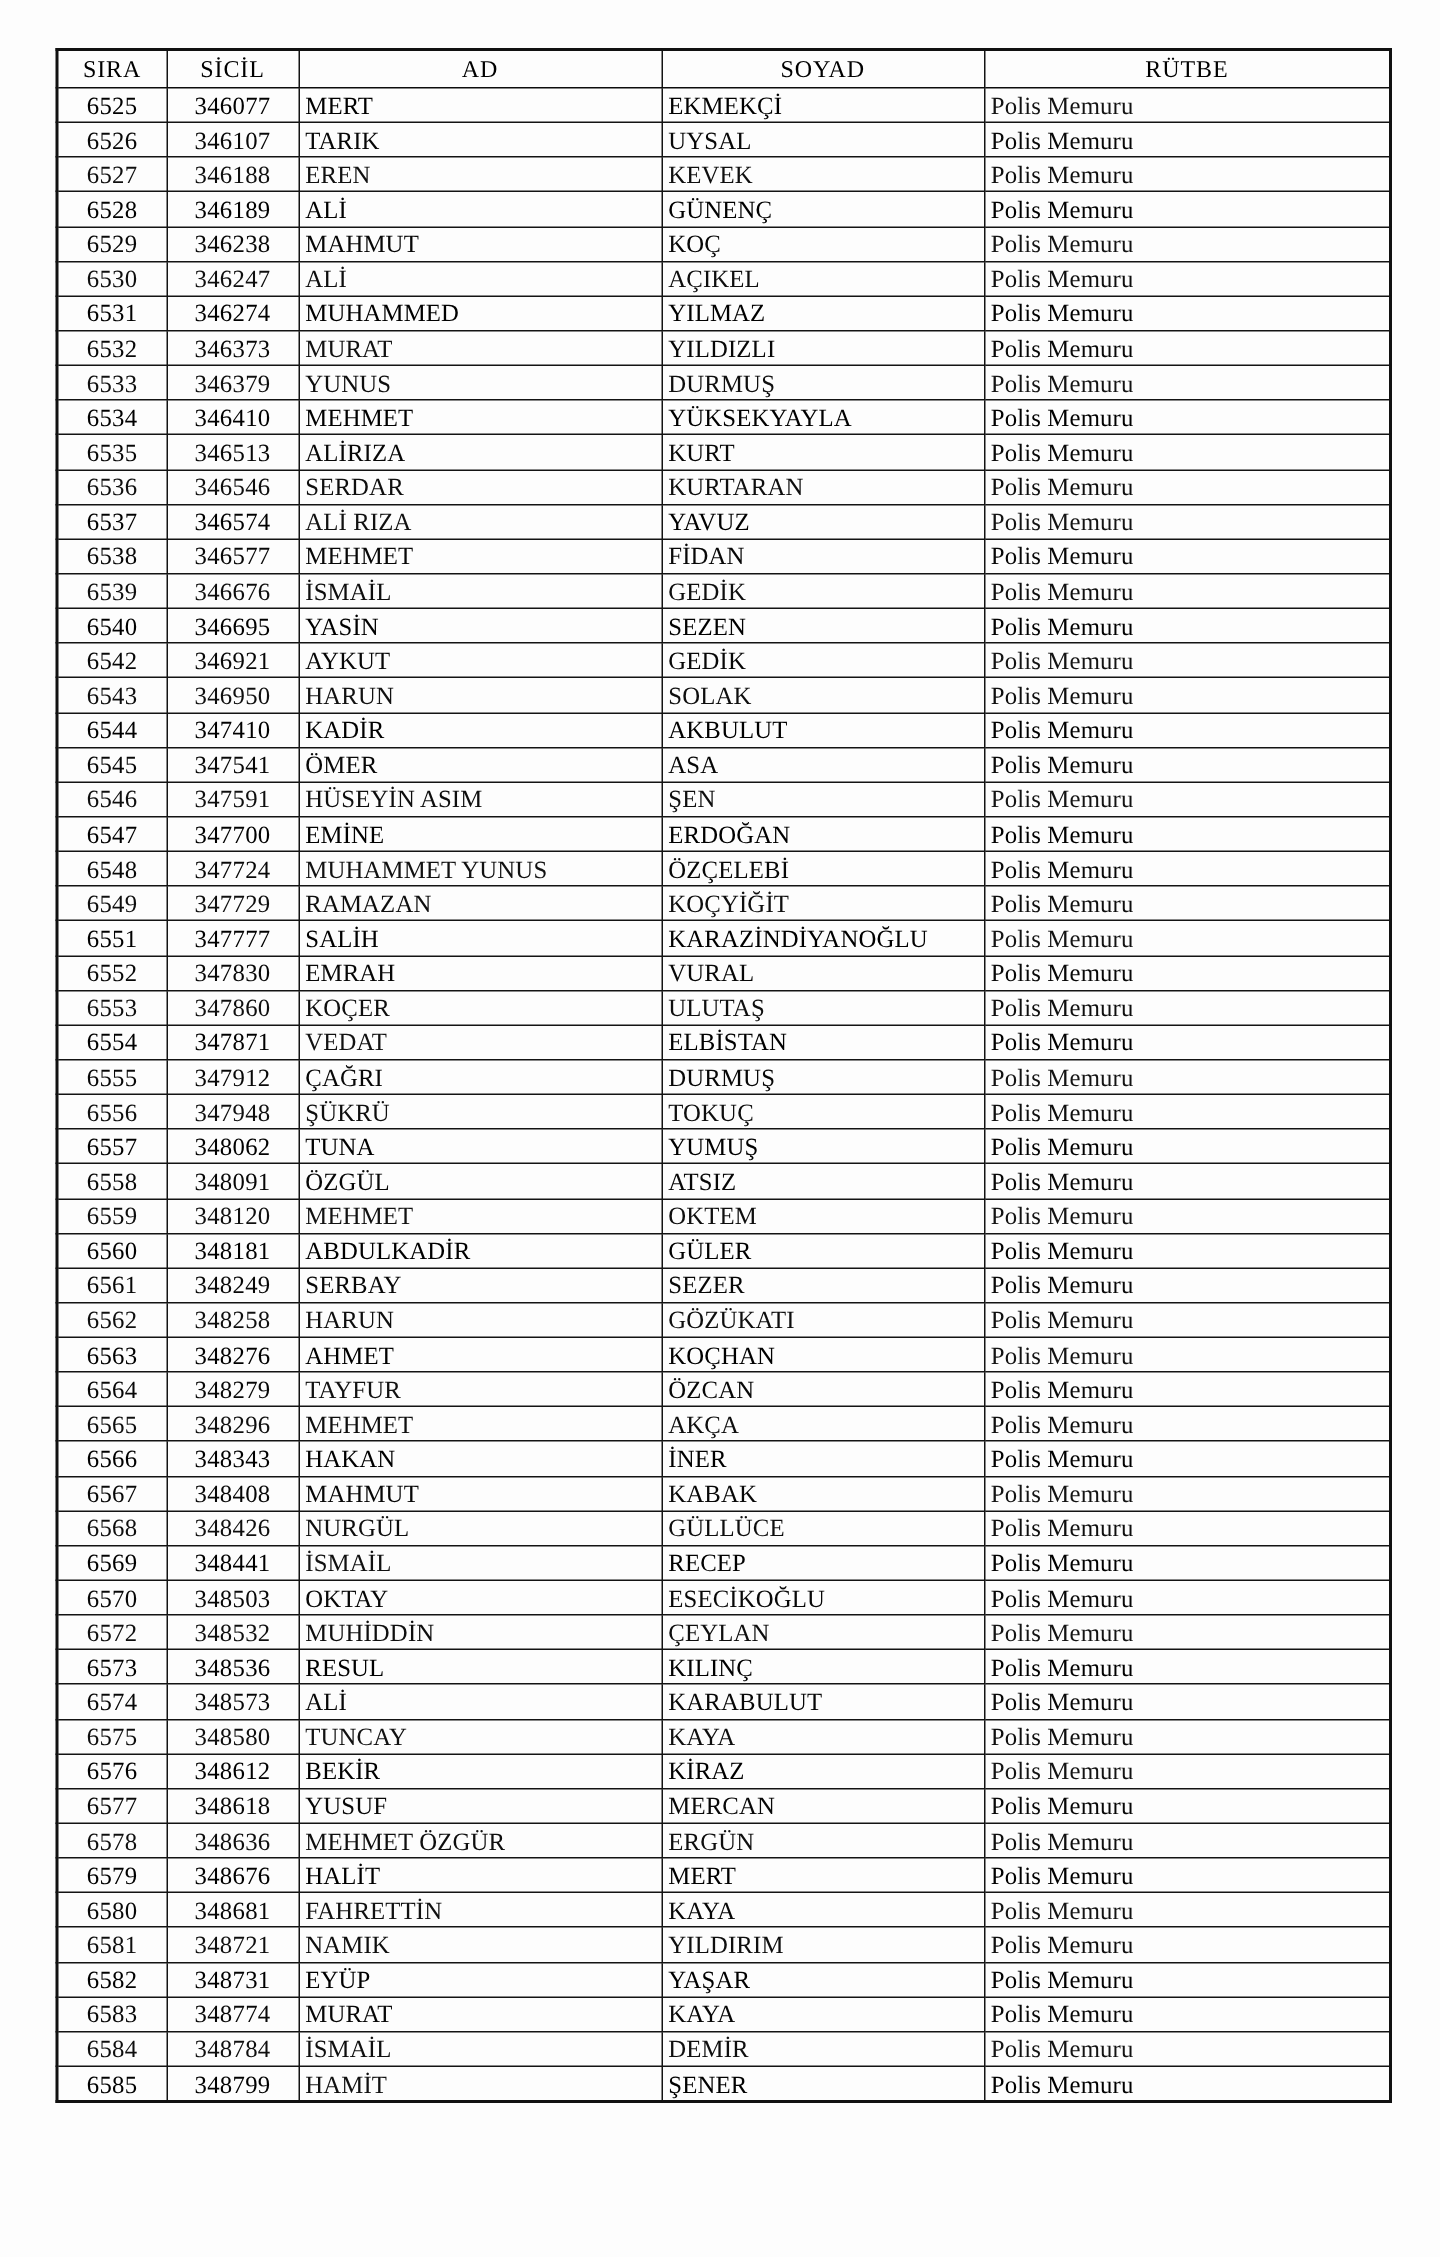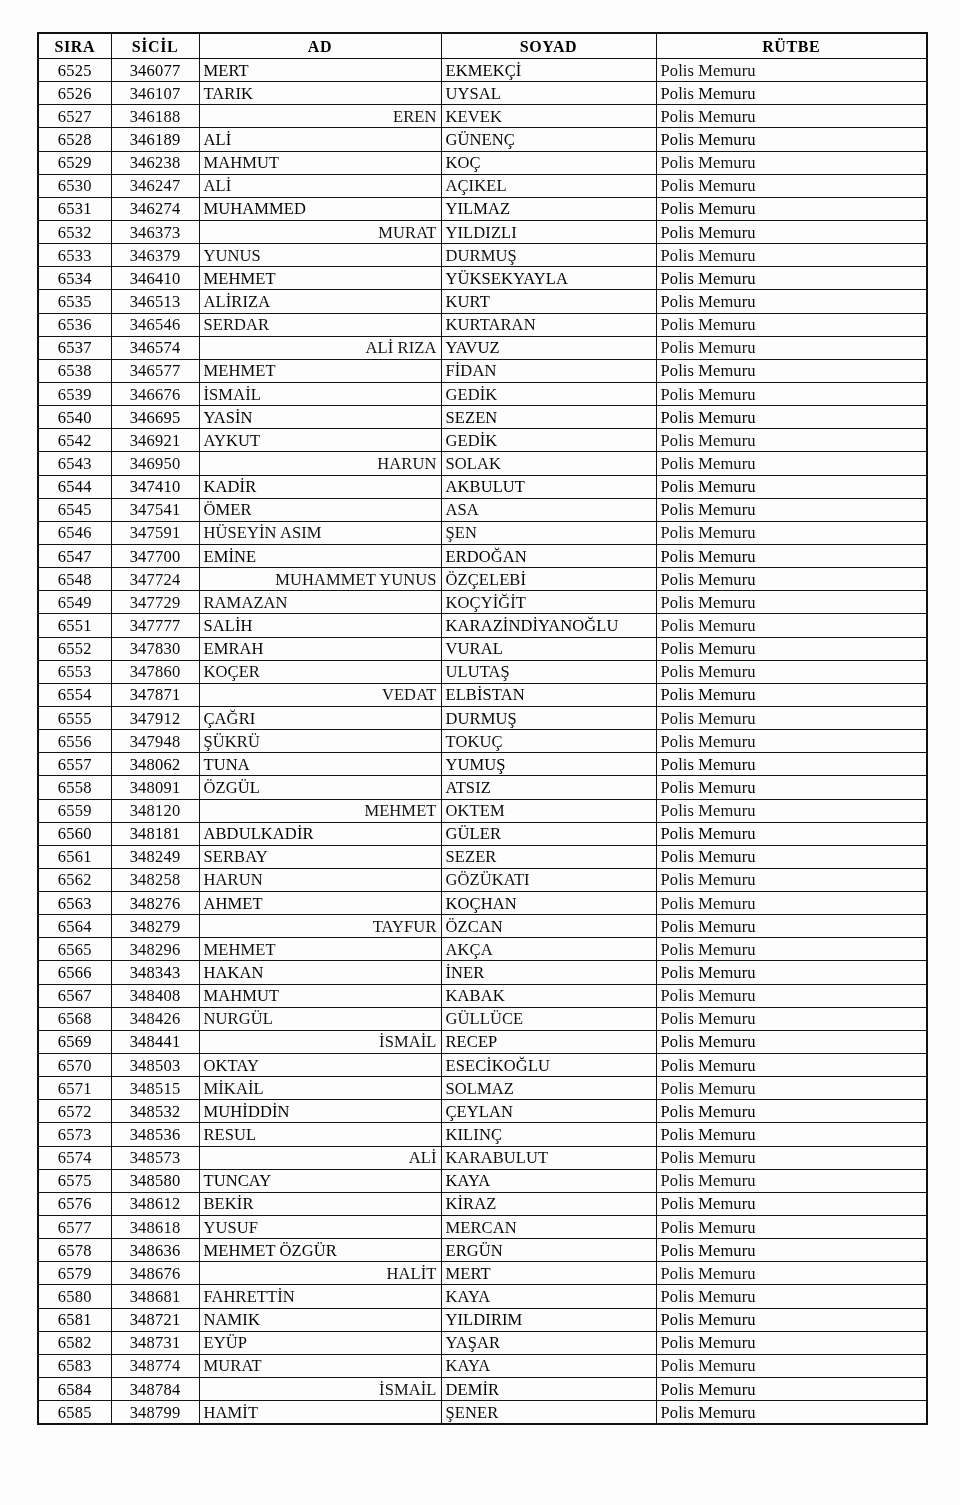--- a/index.html
+++ b/index.html
@@ -37,37 +37,37 @@
     padding:0 4px;
     height:22.15px;
     line-height:21px;
     font-size:16.5px;
     vertical-align:middle;
     white-space:nowrap;
     overflow:hidden;
   }
   table.roster thead th{
     text-align:center;
-    font-weight:bold;
+    font-weight:normal;
     font-size:16px;
     letter-spacing:.6px;
     height:24px;
     border-bottom:1.6px solid #0c0c0c;
   }
   
   td.sira,td.sicil{text-align:center;font-size:16.5px;letter-spacing:.2px;}
   td.ad,td.soyad{text-align:left;padding-left:6px;letter-spacing:.1px;}
   td.rutbe{text-align:left;padding-left:6px;font-size:15.5px;letter-spacing:.1px;}
 
   
   tbody tr:nth-child(3n+1) td{font-weight:400;}
   tbody tr:nth-child(3n+2) td{font-weight:400;opacity:.97;}
   tbody tr:nth-child(3n+3) td{font-weight:400;opacity:.94;}
   tbody tr:nth-child(4n+1) td.rutbe{opacity:.92;}
-  tbody tr:nth-child(5n+3) td.ad{opacity:.93;text-align:right;}
+  tbody tr:nth-child(5n+3) td.ad{opacity:.93;}
 </style>
 </head>
 <body>
 
 <div id="sheet">
   <table class="roster">
     <colgroup>
       <col class="c-sira">
         <col class="c-sicil">
         <col class="c-ad">
@@ -386,27 +386,20 @@
           <td class="rutbe">Polis Memuru</td>
         </tr>
         <tr>
           <td class="sira">6570</td>
           <td class="sicil">348503</td>
           <td class="ad">OKTAY</td>
           <td class="soyad">ESECİKOĞLU</td>
           <td class="rutbe">Polis Memuru</td>
         </tr>
         <tr>
-          <td class="sira">6571</td>
-          <td class="sicil">348515</td>
-          <td class="ad">MİKAİL</td>
-          <td class="soyad">SOLMAZ</td>
-          <td class="rutbe">Polis Memuru</td>
-        </tr>
-        <tr>
           <td class="sira">6572</td>
           <td class="sicil">348532</td>
           <td class="ad">MUHİDDİN</td>
           <td class="soyad">ÇEYLAN</td>
           <td class="rutbe">Polis Memuru</td>
         </tr>
         <tr>
           <td class="sira">6573</td>
           <td class="sicil">348536</td>
           <td class="ad">RESUL</td>

